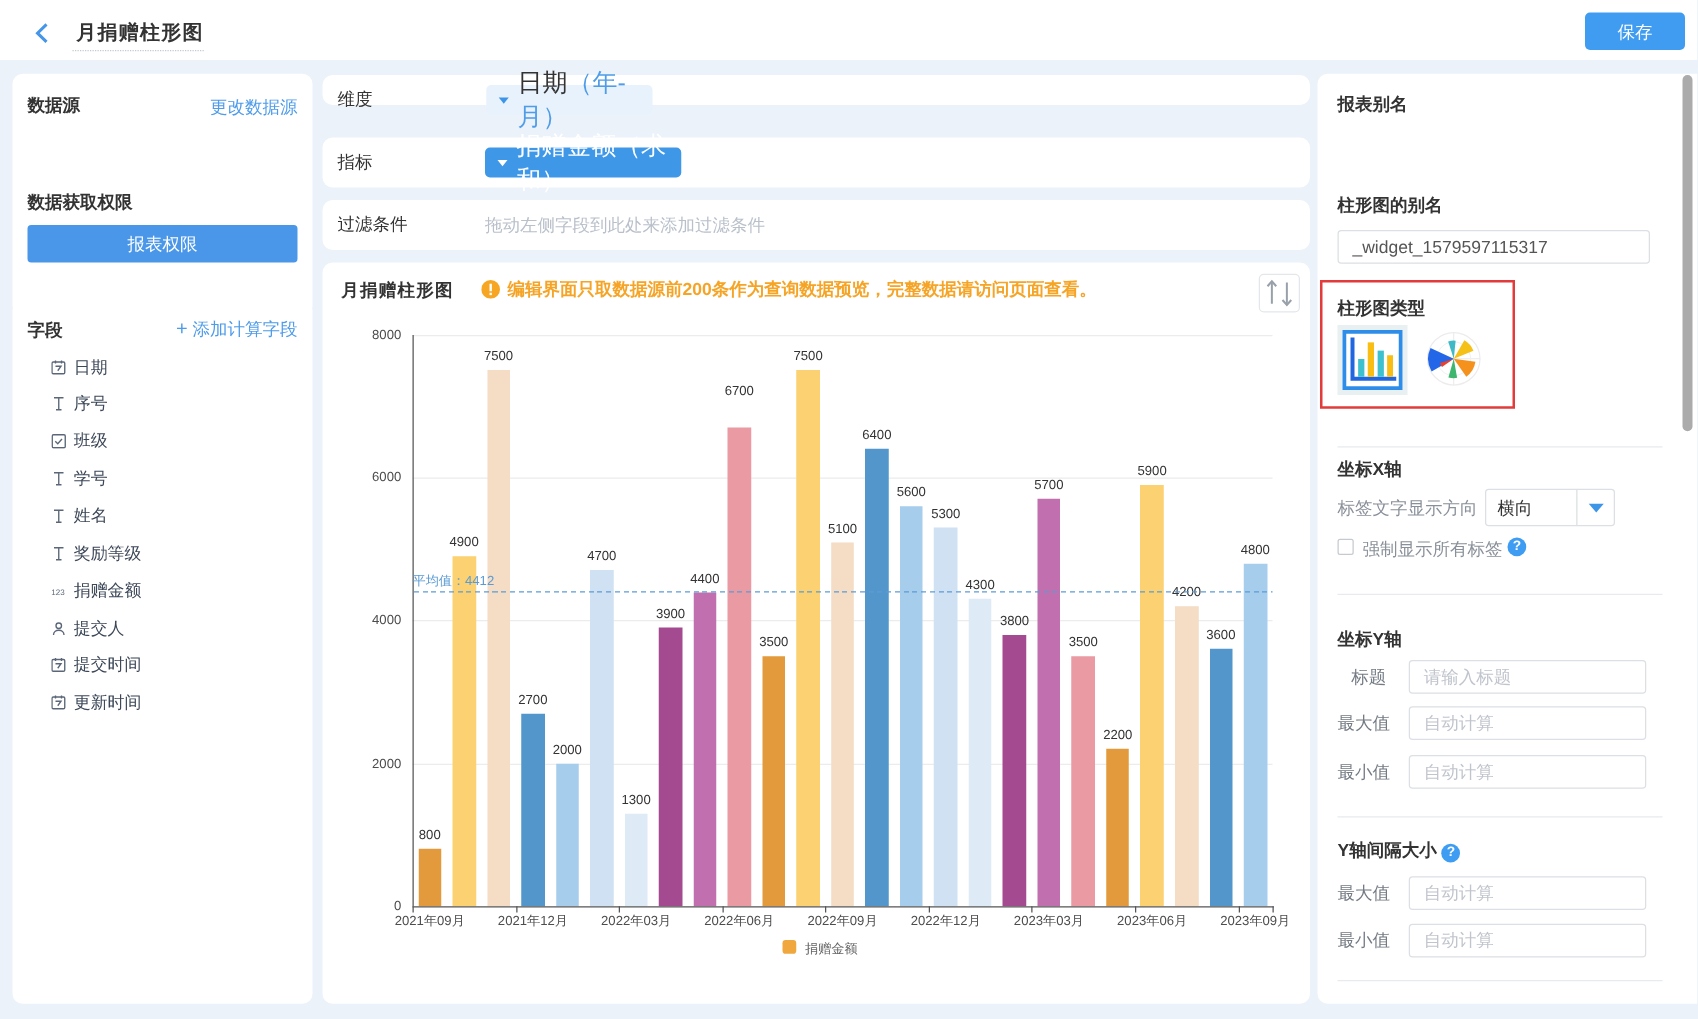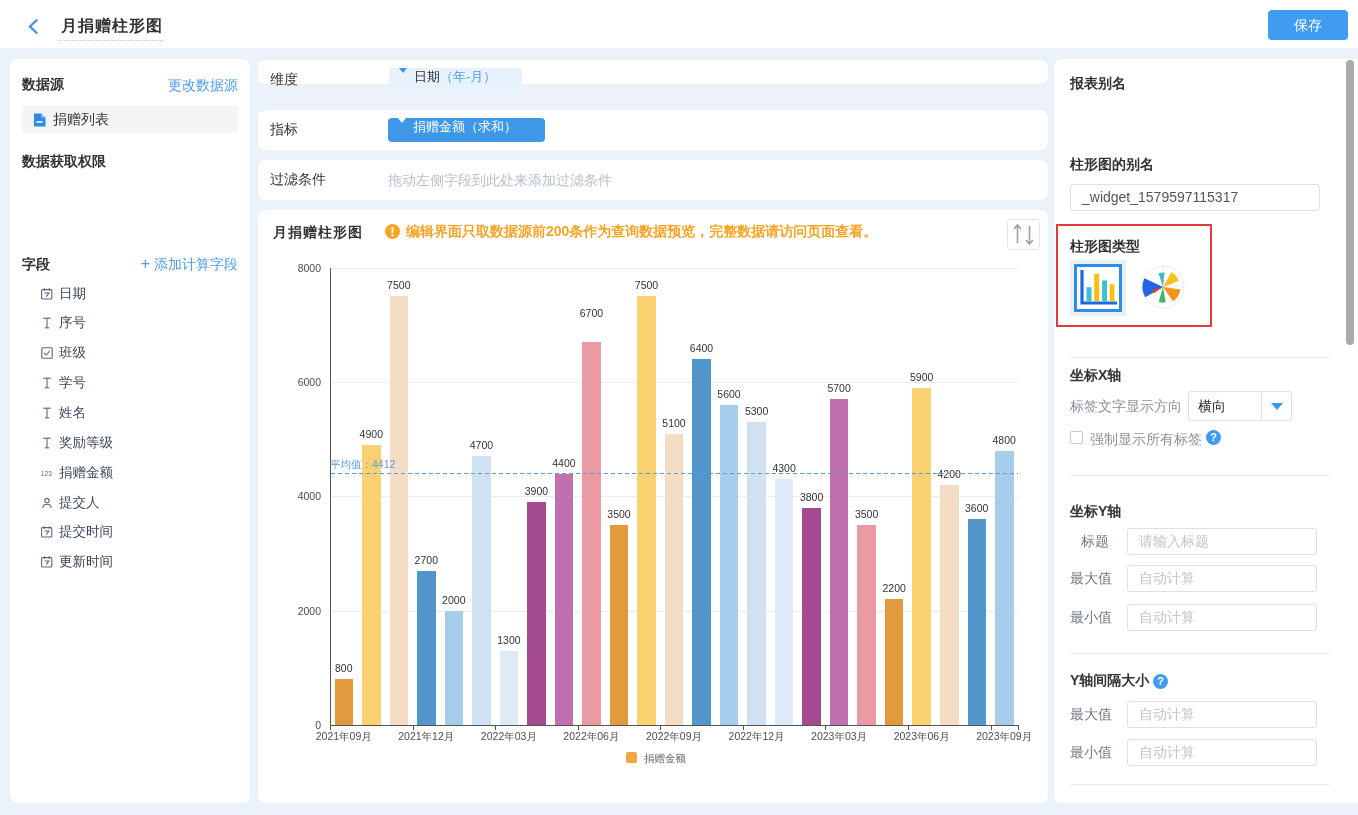--- a/index.html
+++ b/index.html
@@ -19,21 +19,21 @@
 #chart {left:258px;top:210px;width:790px;height:593px}
 #rightp {left:1054px;top:59px;width:304px;height:744px;border-radius:8px 0 0 8px}
 
 .h15 {font-size:14px;font-weight:bold;color:#333}
 #ds-title {position:absolute;left:22px;top:76px}
 .frow {position:absolute;left:31px;height:28px;display:flex;align-items:center}
 .ficon {width:12px;display:inline-flex;align-items:center}
 .ftext {font-size:13.5px;color:#3c4757;margin-left:6px}
 
 .rowlab {position:absolute;left:12px;font-size:14px;color:#333}
-.tag {position:absolute;border-radius:4px;font-size:13px;display:flex;}
+.tag {position:absolute;border-radius:4px;font-size:20px;display:flex;align-items:center}
 #tag1 {left:131px;top:8px;width:133px;height:24px;background:#e8f2fd;color:#333}
 #tag2 {left:130px;top:8px;width:157px;height:24px;background:#3f97e8;color:#fff}
 .caret {width:0;height:0;border-left:4.5px solid transparent;border-right:4.5px solid transparent;border-top:5.5px solid #3d95e8;margin:0 7px 0 10px}
 .caretw {border-top-color:#fff}
 #r3 .ph {position:absolute;left:130px;top:12px;font-size:14px;color:#b9c0ca}
 
 #c-title {position:absolute;left:15px;top:14px;font-size:14px;color:#333;font-weight:bold;letter-spacing:1px}
 #warn {position:absolute;left:148px;top:13px;font-size:14px;color:#f6a426;font-weight:bold}
 #sortbox {position:absolute;left:749px;top:9px;width:33px;height:31px;border:1px solid #e4e7ea;border-radius:4px}
 .bar {position:absolute;width:18.5px}
@@ -69,29 +69,22 @@
       <path d="M10.2 1.5L3 8.5l7.2 7" fill="none" stroke="#4596e8" stroke-width="2.4"></path>
     </svg>
  <div id="title">月捐赠柱形图</div>
  <div id="title-underline"></div>
  <div id="savebtn">保存</div>
 </div>
 
 <div class="panel" id="p1">
  <div class="h15" id="ds-title" style="left:12px;top:17px;position:absolute">数据源</div>
  <div style="position:absolute;right:12px;top:18px;font-size:14px;color:#4d9bea">更改数据源</div>
- <div style="position:absolute;left:12px;top:47px;width:216px;height:27px;background:#f3f5f7;border-radius:3px;display:flex;align-items:center">
-   <svg style="margin-left:11px" width="13" height="14" viewBox="0 0 13 14">
-        <path d="M1 0.5h7.5l4 4v9H1z" fill="#2e8ae6"></path>
-        <path d="M8.5 0.5l4 4h-4z" fill="#a5cdf3"></path>
-        <rect x="3.4" y="8.2" width="6.2" height="1.6" fill="#fff"></rect>
-      </svg>
-   <span style="font-size:14px;color:#333;margin-left:7px">捐赠列表</span>
- </div>
  <div class="h15" style="position:absolute;left:12px;top:94px">数据获取权限</div>
+ <div style="position:absolute;left:12px;top:121px;width:216px;height:30px;background:#4a97e9;border-radius:3px;color:#fff;font-size:14px;text-align:center;line-height:30px">报表权限</div>
 </div>
 
 <div class="panel" id="p2">
  <div class="h15" style="position:absolute;left:12px;top:16px">字段</div>
  <div style="position:absolute;right:12px;top:15px;font-size:14px;color:#4d9bea"><span style="font-size:16px">+</span> 添加计算字段</div>
  <div style="position:absolute;left:0;top:0;width:240px;height:563px">
  <div class="frow" style="top:39.5px">
         <span class="ficon">
           <svg width="12" height="12" viewBox="0 0 12 12">
             <rect x="0.6" y="1.6" width="10.2" height="9.4" rx="1" fill="none" stroke="#5b6778" stroke-width="1.1"></rect>

